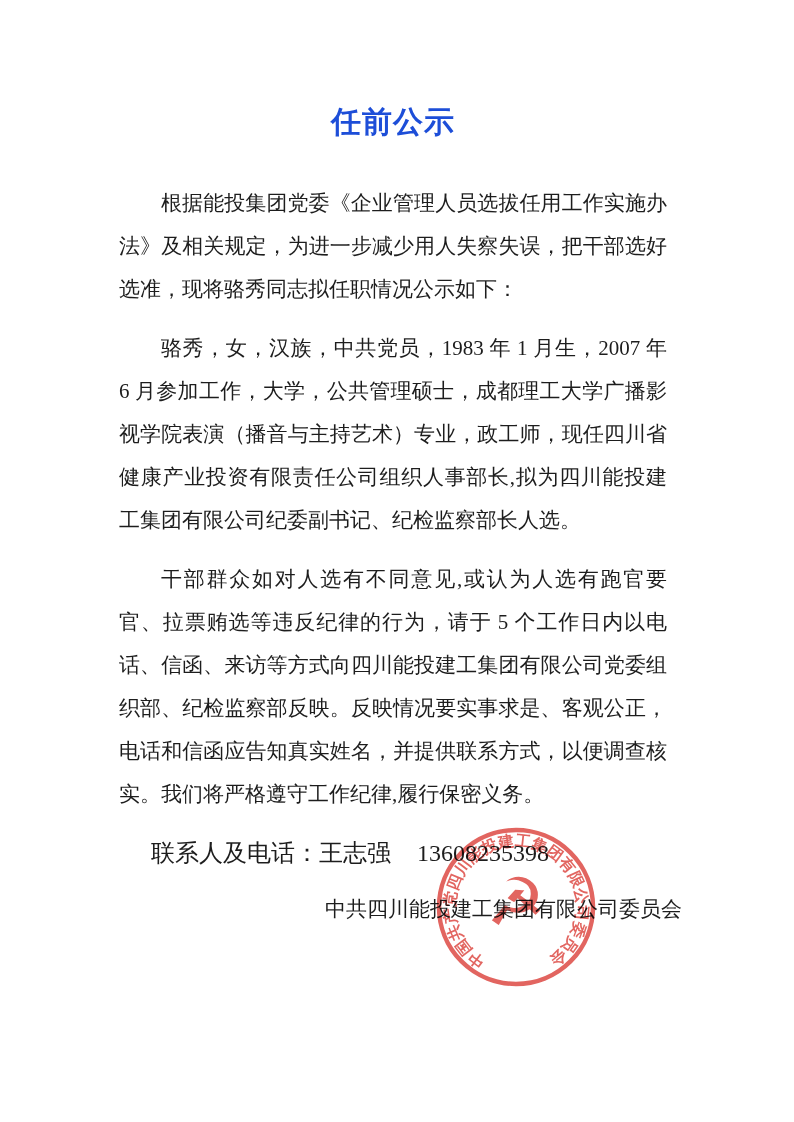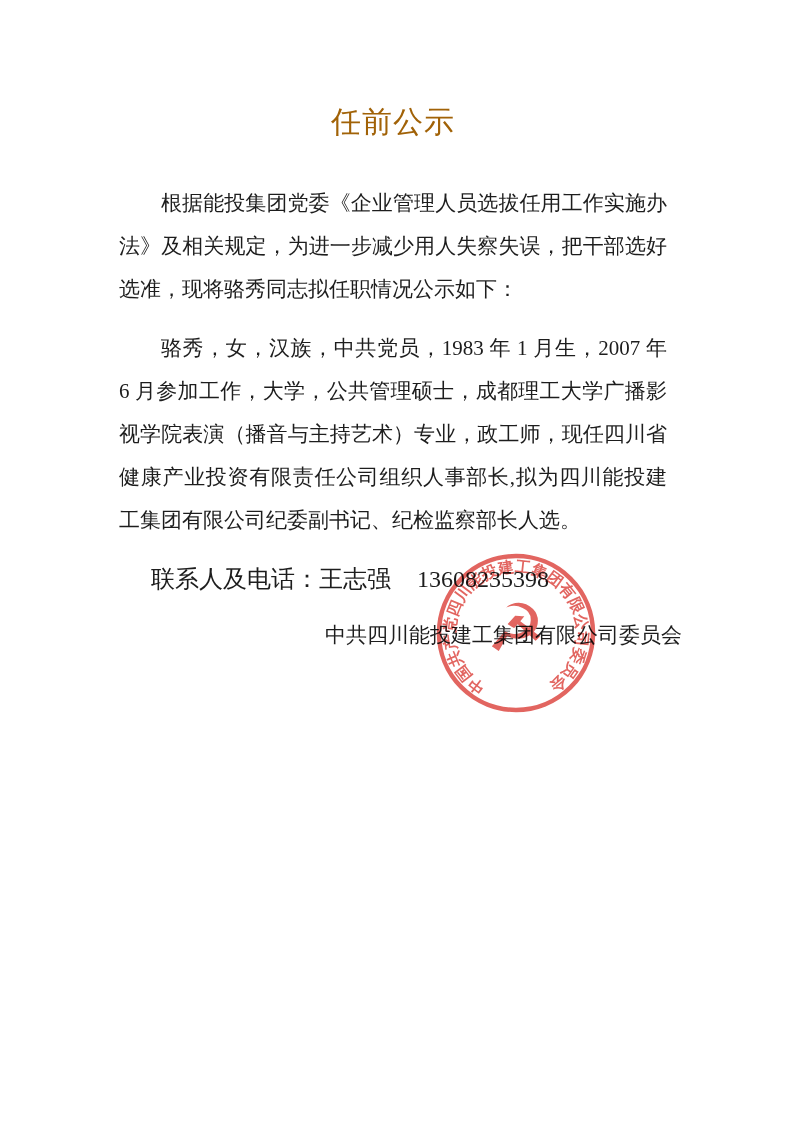--- a/index.html
+++ b/index.html
@@ -15,24 +15,24 @@
   .content {
     position: absolute;
     left: 103px;
     top: 0;
     width: 580px;
   }
   .doc-title {
     margin: 104px 0 0 0;
     text-align: center;
     font-size: 30px;
-    font-weight: normal;
+    font-weight: bold;
     line-height: 36px;
     letter-spacing: 1px;
-    color: #a16207;
+    color: #1d4ed8;
   }
   .doc-body {
     margin-top: 42px;
     font-size: 21px;
     line-height: 43px;
     text-align: justify;
   }
   p.para {
     margin: 16px;
     text-indent: 2em;
@@ -79,20 +79,21 @@
 <body>
 
 <div class="page">
   <div class="content">
 
     <h1 class="doc-title">任前公示</h1>
 
     <div class="doc-body">
       <p class="para">根据能投集团党委《企业管理人员选拔任用工作实施办法》及相关规定，为进一步减少用人失察失误，把干部选好选准，现将骆秀同志拟任职情况公示如下：</p>
       <p class="para">骆秀，女，汉族，中共党员，1983 年 1 月生，2007 年 6 月参加工作，大学，公共管理硕士，成都理工大学广播影视学院表演（播音与主持艺术）专业，政工师，现任四川省健康产业投资有限责任公司组织人事部长,拟为四川能投建工集团有限公司纪委副书记、纪检监察部长人选。</p>
+      <p class="para">干部群众如对人选有不同意见,或认为人选有跑官要官、拉票贿选等违反纪律的行为，请于 5 个工作日内以电话、信函、来访等方式向四川能投建工集团有限公司党委组织部、纪检监察部反映。反映情况要实事求是、客观公正，电话和信函应告知真实姓名，并提供联系方式，以便调查核实。我们将严格遵守工作纪律,履行保密义务。</p>
 
       <p class="contact-line c1">
         <span>联系人及电话：</span><span>王志强</span><span class="phone">13608235398</span>
       </p>
 
       <div class="sign-block">
         <p class="sign-line">中共四川能投建工集团有限公司委员会</p>
 
         <svg class="seal" viewBox="0 0 200 200" aria-hidden="true">
           <defs>

